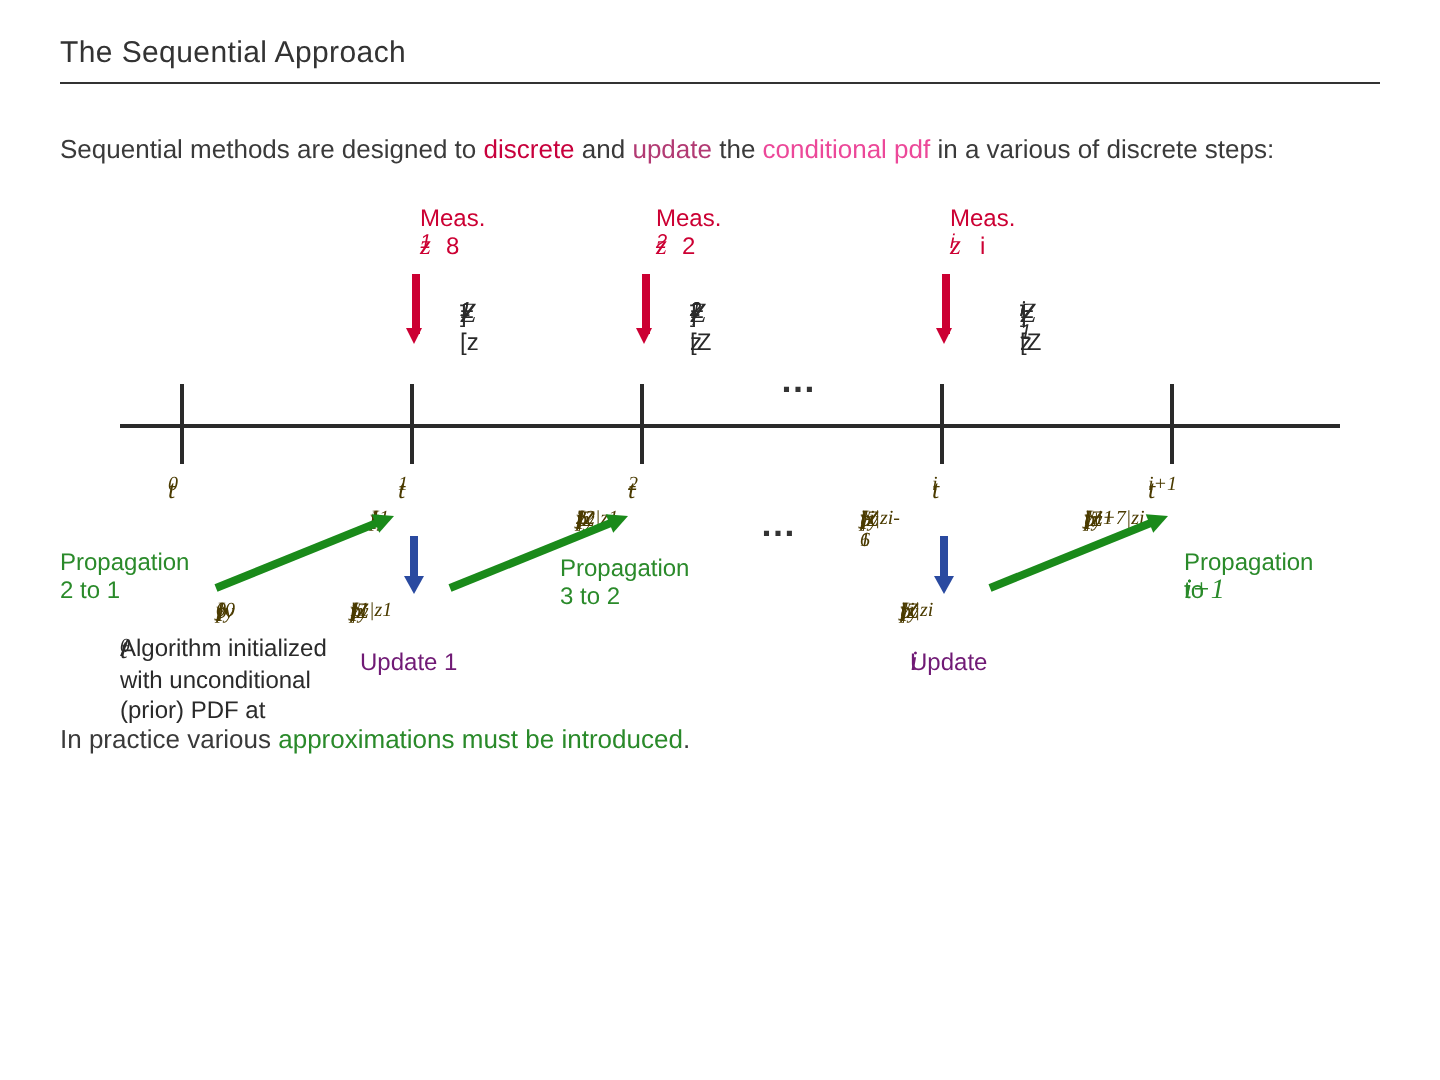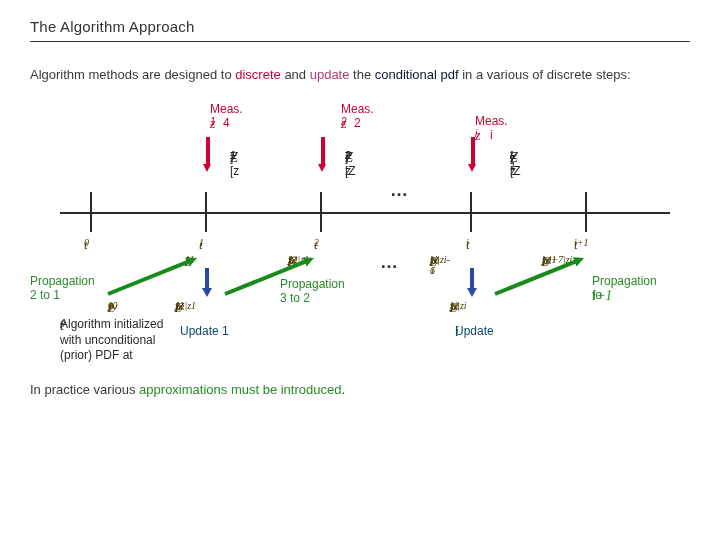--- a/index.html
+++ b/index.html
@@ -23,21 +23,21 @@
     height: 1px;
     background: #333;
     margin-bottom: 24px;
   }
   .intro {
     font-size: 13px;
     line-height: 1.4;
   }
   .em-red { color: #c8003c; }
   .em-redblue { color: #b23a73; }
-  .em-blue { color: #0f172a; }
+  .em-blue { color: #ec4899; }
   .diagram {
     position: relative;
     width: 640px;
     height: 260px;
     margin-top: 18px;
   }
   .diagram span, .diagram div { position: absolute; }
   .axis {
     left: 30px; right: 0px; top: 110px;
     height: 2px; background: #2a2a2a;
@@ -46,21 +46,21 @@
     width: 2px; background: #2a2a2a;
     top: 90px; height: 40px;
   }
   .tl { font-family: 'Times New Roman', serif; font-style: italic; font-size: 14px; }
   .sub { font-size: 10px; vertical-align: sub; font-style: italic; }
   .meas { color: #c03; text-align: center; font-size: 12px; }
   .tlabel { color: #4b3b00; font-size: 13px; }
   .plabel { color: #4b3b00; font-size: 11px; }
   .zlabel { color: #2a2a2a; font-size: 12px; }
   .prop { color: #2a8a2a; font-size: 12px; }
-  .upd { color: #0c4a6e; font-size: 12px; }
+  .upd { color: #701a75; font-size: 12px; }
   .arrow { width:0;height:0; }
   .arrow.down {
     border-left: 4px solid transparent;
     border-right: 4px solid transparent;
     border-top: 8px solid;
   }
   .arrshaft { width: 4px; height: 30px; }
   .green-arr { transform-origin: left center; }
   .green-shaft { height: 4px; background: #1a8a1a; }
   .green-head {
@@ -73,52 +73,51 @@
     border-left: 5px solid transparent;
     border-right: 5px solid transparent;
     border-top: 9px solid #2a4aa0;
   }
   .dots { font-weight: bold; color: #333; letter-spacing: 2px; }
   .algnote {
     color: #2a2a2a; font-size: 12px; width: 120px; line-height: 1.3;
   }
   .closing {
     font-size: 13px;
-    margin-top: 20px;
   }
 </style>
 </head>
 <body>
 
-<div class="title">The Algorithm Approach</div>
+<div class="title">The Sequential Approach</div>
 <div class="hr"></div>
 
 <div class="intro">
-  <span>Algorithm methods are designed to </span><span class="em-red">discrete</span><span> and </span><span class="em-redblue">update</span><span> the </span><span class="em-blue">conditional pdf</span><span> in a various of discrete steps:</span>
+  <span>Sequential methods are designed to </span><span class="em-red">discrete</span><span> and </span><span class="em-redblue">update</span><span> the </span><span class="em-blue">conditional pdf</span><span> in a various of discrete steps:</span>
 </div>
 
 <div class="diagram">
 
   <div class="axis"></div>
 
   <div class="tick" style="left:60px"></div>
   <div class="tick" style="left:175px"></div>
   <div class="tick" style="left:290px"></div>
   <div class="tick" style="left:440px"></div>
   <div class="tick" style="left:555px"></div>
 
   <div class="meas" style="left:150px; top:0; width:60px">
-    <span>Meas. 4</span><br>
+    <span>Meas. 8</span><br>
     <span class="tl">z</span><span class="sub">1</span>
   </div>
-  <div class="meas" style="left:281px; top:0; width:60px">
+  <div class="meas" style="left:268px; top:0; width:60px">
     <span>Meas. 2</span><br>
     <span class="tl">z</span><span class="sub">2</span>
   </div>
-  <div class="meas" style="left:415px; top:12px; width:60px">
+  <div class="meas" style="left:415px; top:0; width:60px">
     <span>Meas. i</span><br>
     <span class="tl">z</span><span class="sub">i</span>
   </div>
 
   <div class="arrshaft" style="left:176px; top:35px; background:#c03"></div>
   <div class="arrow down" style="left:173px; top:62px; border-top-color:#c03"></div>
   <div class="arrshaft" style="left:291px; top:35px; background:#c03"></div>
   <div class="arrow down" style="left:288px; top:62px; border-top-color:#c03"></div>
   <div class="arrshaft" style="left:441px; top:35px; background:#c03"></div>
   <div class="arrow down" style="left:438px; top:62px; border-top-color:#c03"></div>

